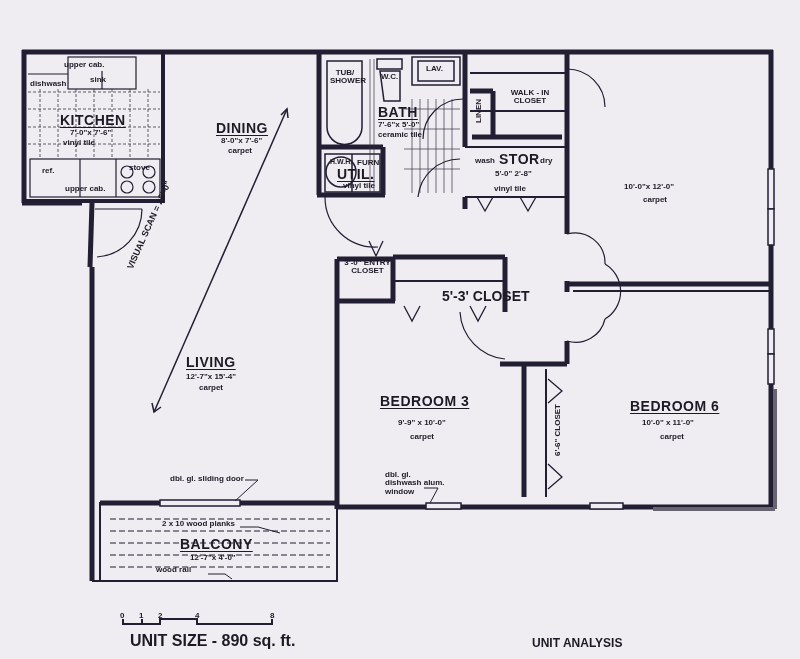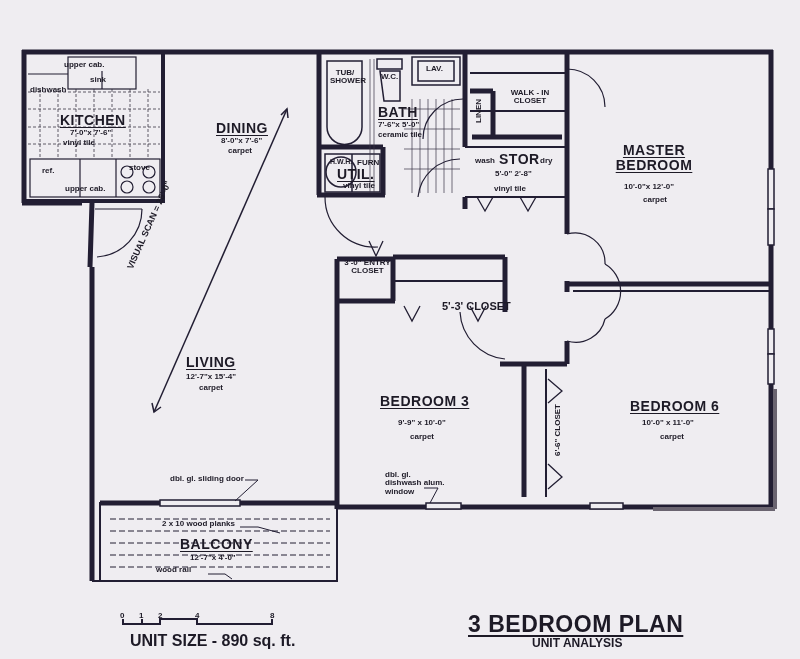--- a/index.html
+++ b/index.html
@@ -196,21 +196,21 @@
     <g stroke-width="2">
       <polyline points="123,600 123,605 142,605 142,600"></polyline>
       <polyline points="142,600 142,605 160,605 160,600 160,600 197,600 197,600"></polyline>
       <polyline points="160,600 197,600 197,605 272,605 272,600"></polyline>
     </g>
   </g>
 </svg>
 
   
   <div class="lbl small" style="left:64px;top:42px;">upper cab.</div>
-  <div class="lbl small" style="left:30px;top:67px;text-align:center;">dishwash</div>
+  <div class="lbl small" style="left:30px;top:61px;text-align:center;">dishwash</div>
   <div class="lbl small" style="left:90px;top:57px;">sink</div>
   <div class="lbl title" style="left:60px;top:94px;">KITCHEN</div>
   <div class="lbl dim" style="left:70px;top:110px;">7'-0"x 7'-6"</div>
   <div class="lbl fin" style="left:63px;top:120px;">vinyl  tile</div>
   <div class="lbl small" style="left:42px;top:148px;">ref.</div>
   <div class="lbl small" style="left:129px;top:145px;">stove</div>
   <div class="lbl small" style="left:65px;top:166px;">upper cab.</div>
 
   
   <div class="lbl title" style="left:216px;top:102px;">DINING</div>
@@ -242,27 +242,26 @@
   
   <div class="lbl small" style="left:500px;top:70px;width:60px;white-space:normal;">WALK - IN CLOSET</div>
   <div class="lbl small vert" style="left:475px;top:80px;">LINEN</div>
   <div class="lbl small" style="left:475px;top:138px;">wash</div>
   <div class="lbl title" style="left:499px;top:133px;text-decoration:none;">STOR</div>
   <div class="lbl small" style="left:540px;top:138px;">dry</div>
   <div class="lbl dim" style="left:495px;top:151px;">5'-0" 2'-8"</div>
   <div class="lbl fin" style="left:494px;top:166px;">vinyl  tile</div>
 
   
-  <div class="lbl title" style="left:614px;top:124px;width:80px;white-space:normal;">MASTER BEDROOM</div>
   <div class="lbl dim" style="left:624px;top:164px;">10'-0"x  12'-0"</div>
   <div class="lbl fin" style="left:643px;top:177px;">carpet</div>
 
   
   <div class="lbl small" style="left:340px;top:240px;width:55px;white-space:normal;">3'-0" ENTRY CLOSET</div>
-  <div class="lbl small" style="left:418px;top:282px;font-size:11px;padding-left:24px;">5'-3'  CLOSET</div>
+  <div class="lbl small" style="left:418px;top:270px;font-size:14px;padding-left:24px;">5'-3'  CLOSET</div>
 
   
   <div class="lbl title" style="left:380px;top:375px;">BEDROOM  3</div>
   <div class="lbl dim" style="left:398px;top:400px;">9'-9" x  10'-0"</div>
   <div class="lbl fin" style="left:410px;top:414px;">carpet</div>
   <div class="lbl small" style="left:385px;top:452px;width:60px;white-space:normal;text-align:left;">dbl. gl. dishwash alum. window</div>
 
   
   <div class="lbl small vert" style="left:554px;top:385px;">6'-6"  CLOSET</div>
 
@@ -279,15 +278,14 @@
   <div class="lbl small" style="left:156px;top:547px;">wood  rail</div>
 
   
   <div class="scale-num" style="left:120px;">0</div>
   <div class="scale-num" style="left:139px;">1</div>
   <div class="scale-num" style="left:158px;">2</div>
   <div class="scale-num" style="left:195px;">4</div>
   <div class="scale-num" style="left:270px;">8</div>
   <div class="unit-size">UNIT SIZE - 890 sq. ft.</div>
 
-  <div class="main-title">3 BEDROOM PLAN</div>
   <div class="sub-title">UNIT ANALYSIS</div>
 </div>
 
 </body></html>

